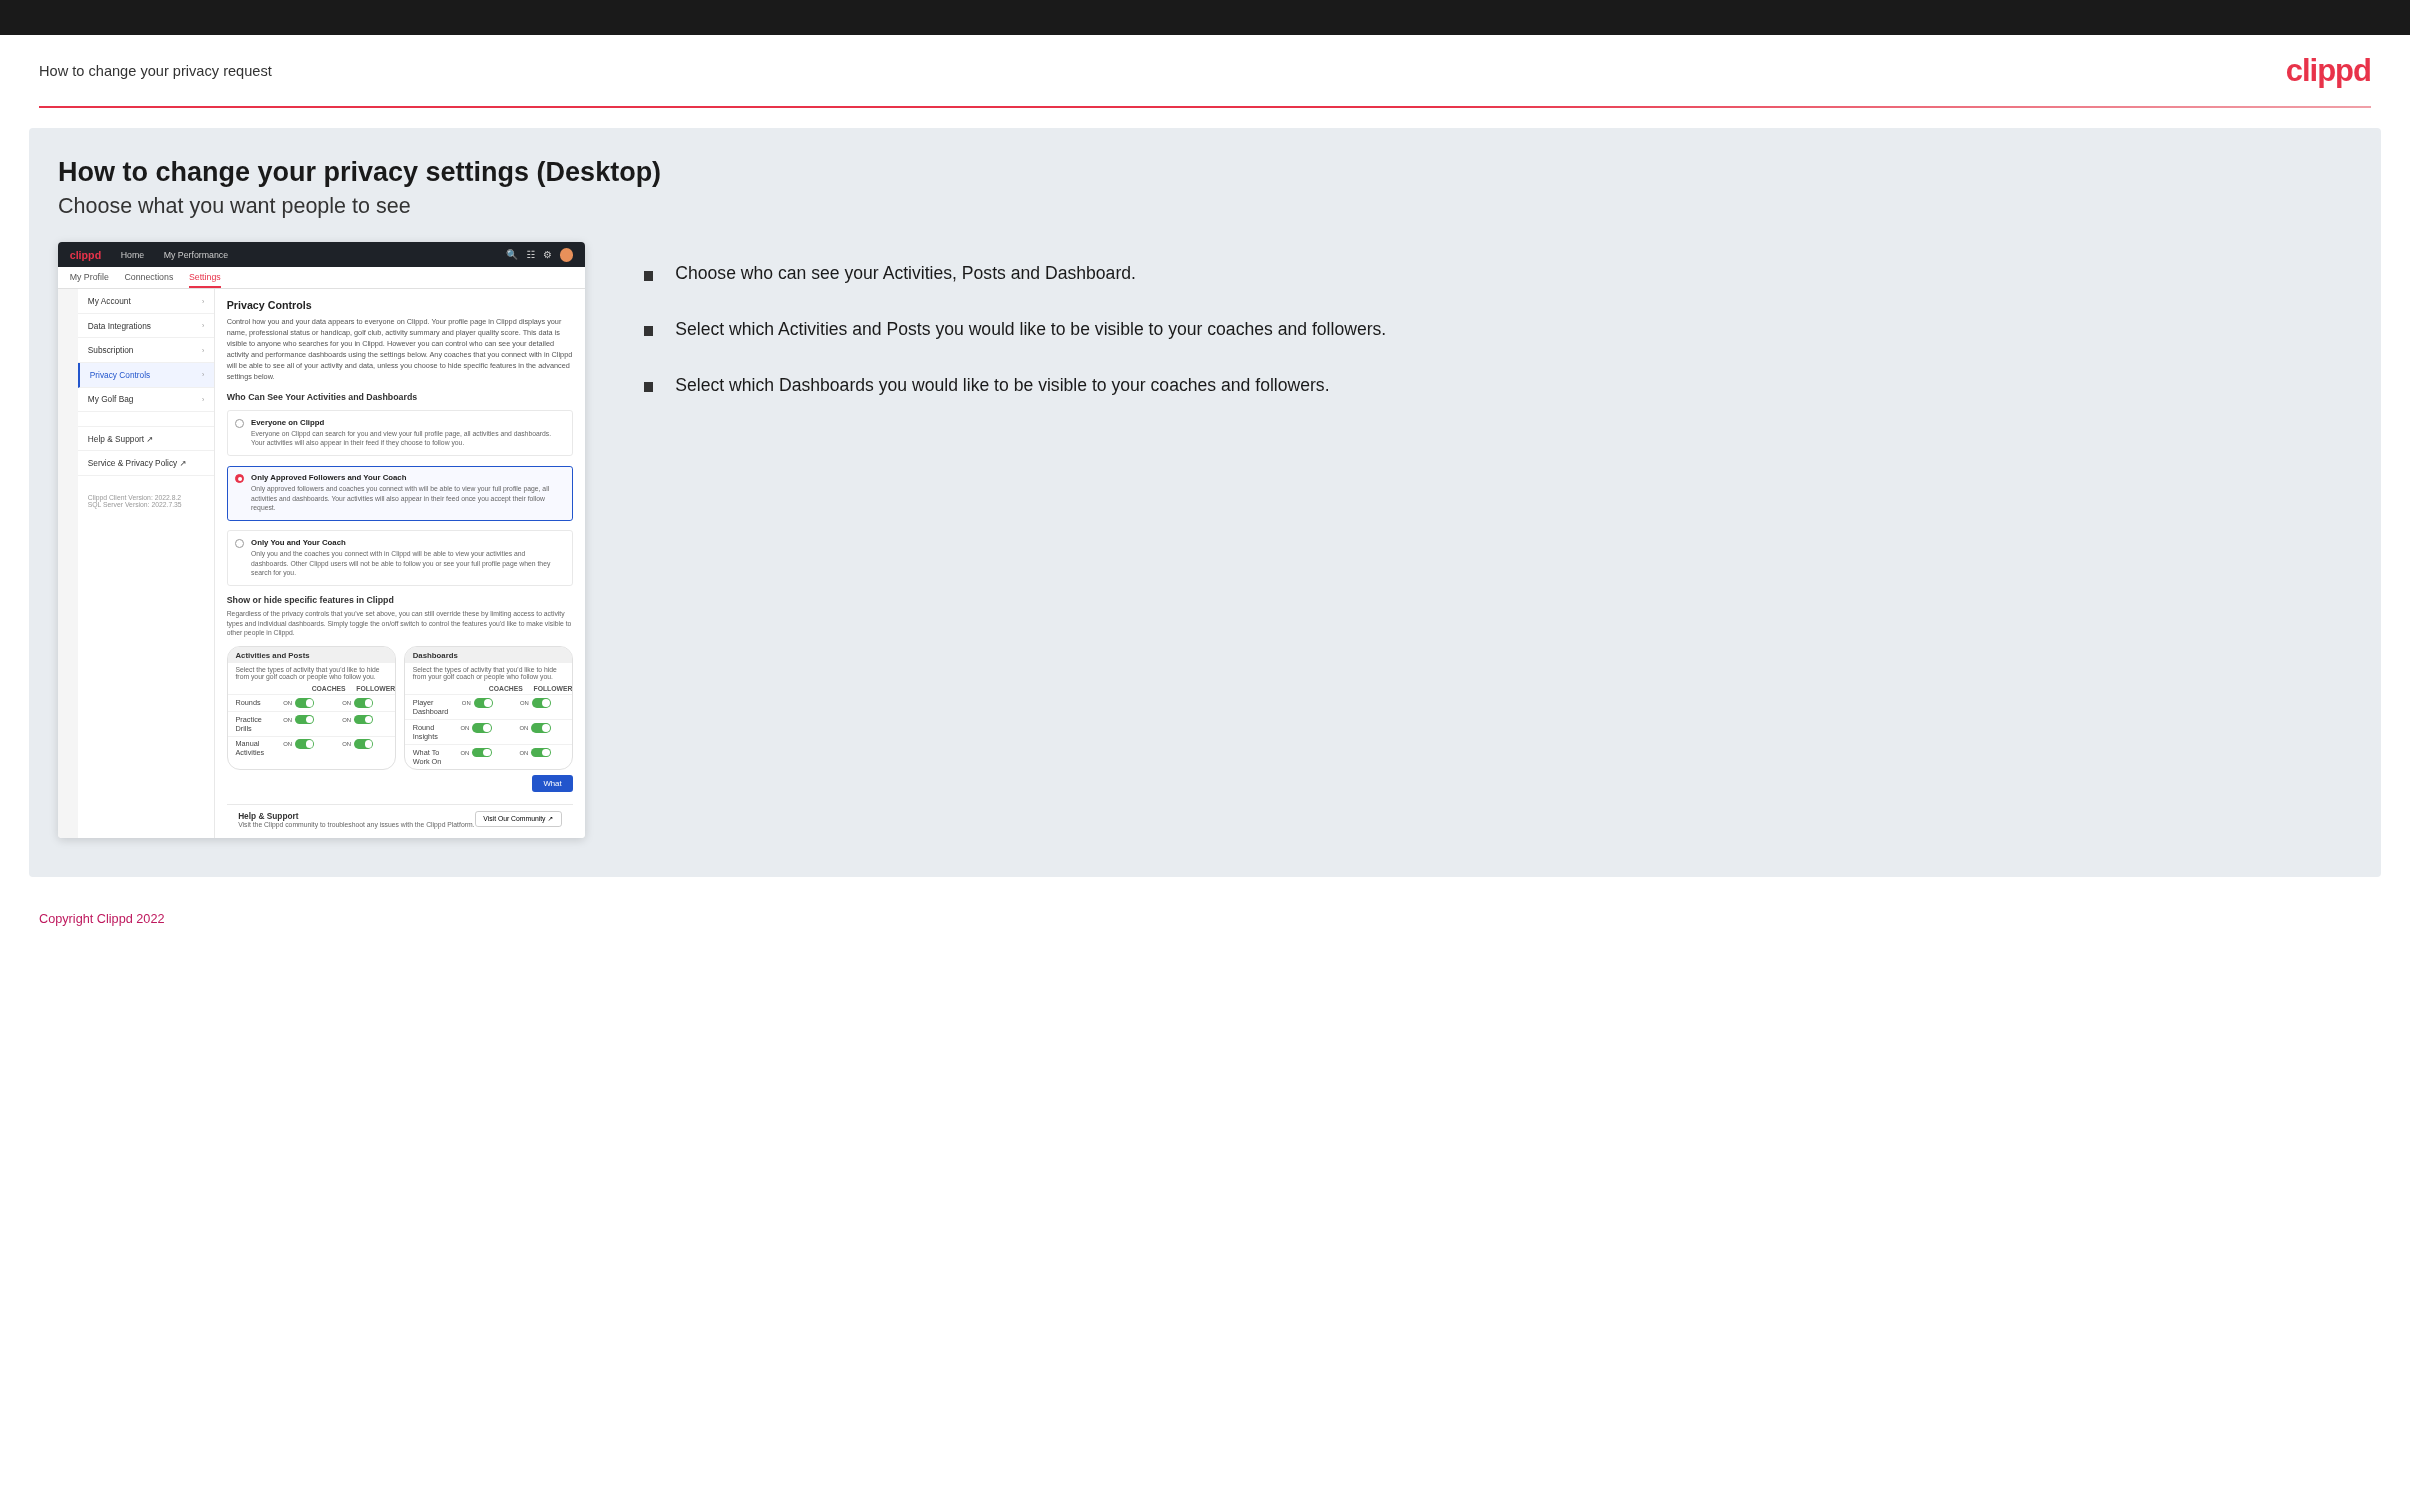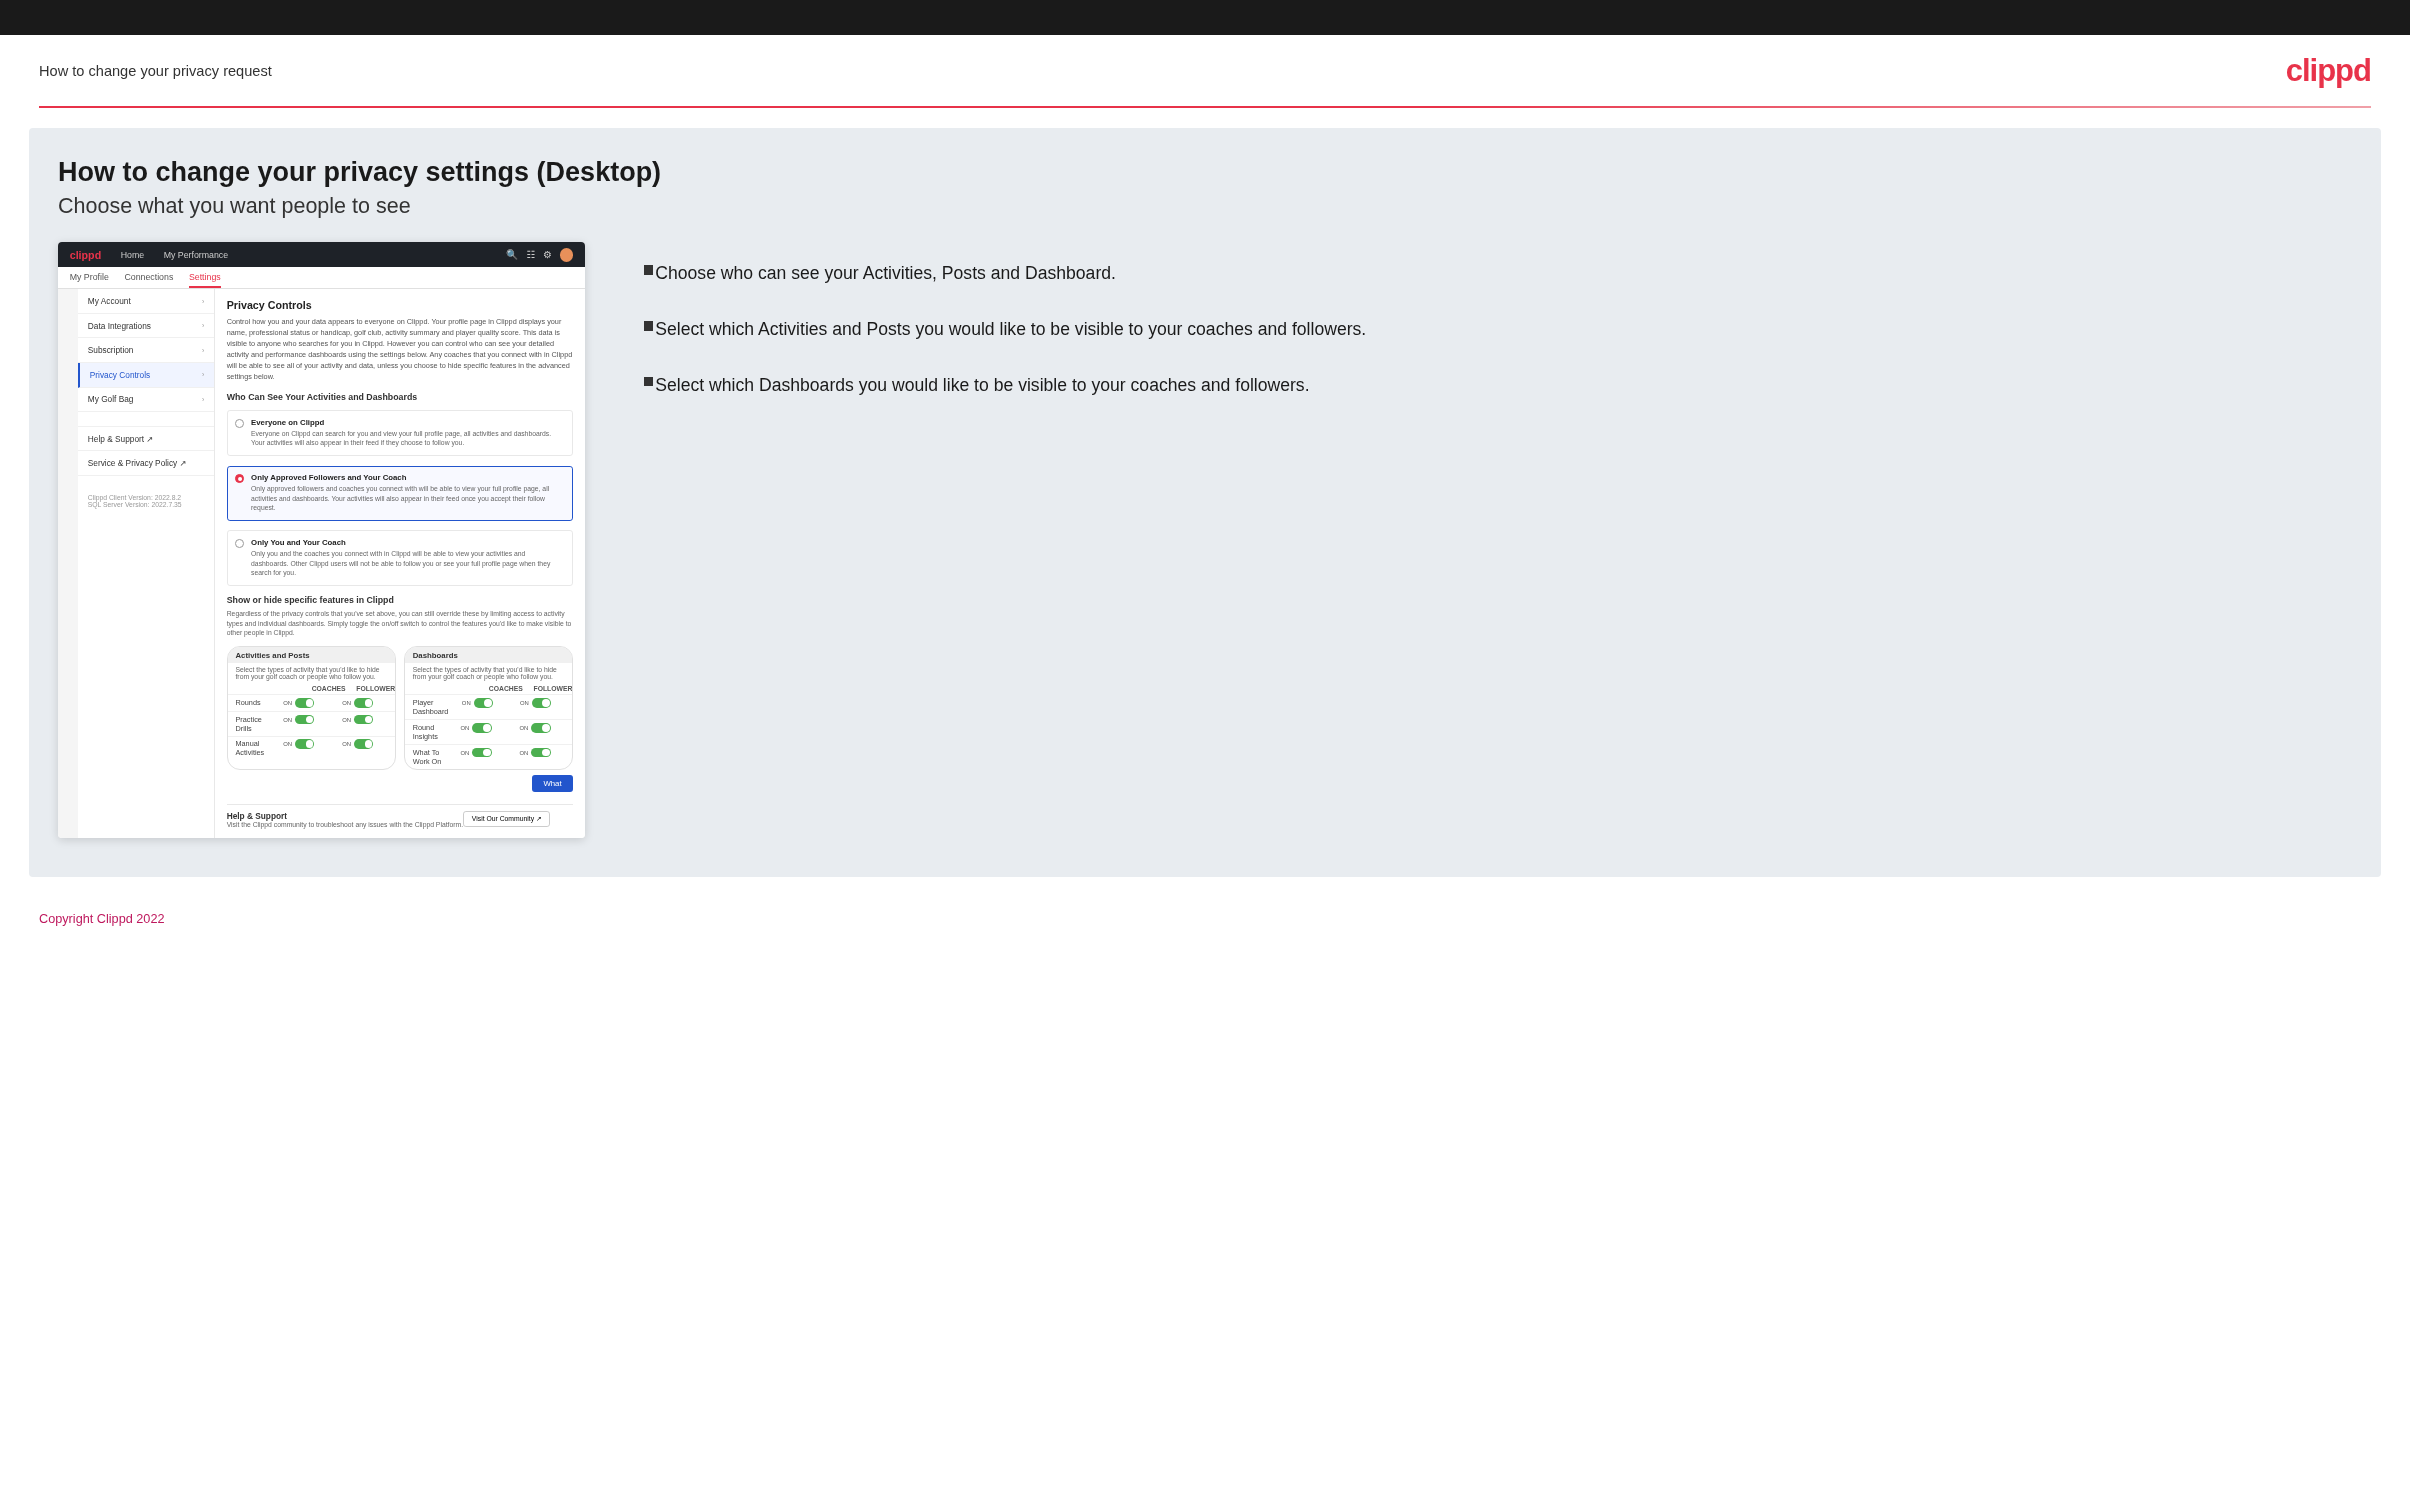--- a/index.html
+++ b/index.html
@@ -348,21 +348,21 @@
       cursor: pointer;
     }
 
     
     .help-section {
       border-top: 1px solid #e8e8e8;
       margin-top: 7.8px;
       padding-top: 5.9px;
       display: flex;
       align-items: center;
-      justify-content: flex-start;
+      justify-content: center;
     }
     .help-title {
       font-size: 8.3px;
       font-weight: 600;
       color: #333;
     }
     .help-desc {
       font-size: 6.8px;
       color: #666;
     }
@@ -390,22 +390,22 @@
       margin-bottom: 23.4px;
     }
     .bullet-list {
       list-style: none;
       display: flex;
       flex-direction: column;
       gap: 31px;
     }
     .bullet-item {
       display: flex;
-      align-items: flex-start;
-      gap: 2px;
+      align-items: center;
+      gap: 22px;
     }
     .bullet-square {
       width: 9.8px;
       height: 9.8px;
       background: #333;
       flex-shrink: 0;
       margin-top: 3.9px;
     }
     .bullet-text {
       font-size: 17.6px;

